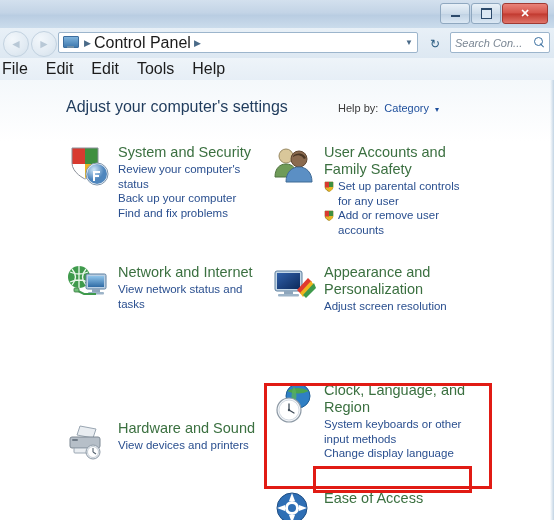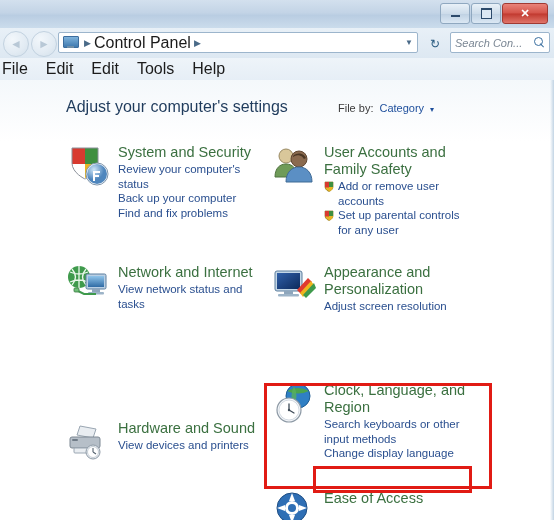--- a/index.html
+++ b/index.html
@@ -150,21 +150,21 @@
     <span class="menuitem">Help</span>
   </div>
 
   <div class="content">
 
     <div class="pagehead">
       <span class="pagetitle">Adjust your computer's settings</span>
     </div>
 
     <div class="viewby">
-      <span class="viewby-label">File by:</span>
+      <span class="viewby-label">Help by:</span>
       <span class="viewby-val">Category</span>
       <span class="viewby-caret">▾</span>
     </div>
 
     <div class="grid">
 
       <div class="cat" style="left:66px;top:12px;width:190px;">
         <span class="ic">
           <svg width="46" height="44" viewBox="0 0 46 44">
             <path d="M6 4 h26 v14 c0 10 -13 16 -13 16 s-13 -6 -13 -16 z" fill="#ffffff"></path>
@@ -206,31 +206,31 @@
         <span class="body">
           <div class="cathead">User Accounts and Family Safety</div>
           <div class="catlink ind">
             <svg class="shieldmini" viewBox="0 0 10 11">
               <path d="M1 1 h8 v5 c0 3 -4 4.5 -4 4.5 s-4 -1.5 -4 -4.5 z" fill="#e8b423" stroke="#8a7320" stroke-width="0.7"></path>
               <path d="M1 1 h4 v5.5 h-4 z" fill="#d83a30"></path>
               <path d="M5 1 h4 v5.5 h-4 z" fill="#3f8f3f"></path>
               <path d="M1 6 h4 c0 3 4 4.5 4 4.5 s-4 -1.5 -4 -4.5 z" fill="#3a6fc4"></path>
               <path d="M5 6 h4 c0 3 -4 4.5 -4 4.5 z" fill="#e8b423"></path>
             </svg>
-            <span>Add or remove user accounts</span>
+            <span>Set up parental controls for any user</span>
           </div>
           <div class="catlink ind">
             <svg class="shieldmini" viewBox="0 0 10 11">
               <path d="M1 1 h8 v5 c0 3 -4 4.5 -4 4.5 s-4 -1.5 -4 -4.5 z" fill="#e8b423" stroke="#8a7320" stroke-width="0.7"></path>
               <path d="M1 1 h4 v5.5 h-4 z" fill="#d83a30"></path>
               <path d="M5 1 h4 v5.5 h-4 z" fill="#3f8f3f"></path>
               <path d="M1 6 h4 c0 3 4 4.5 4 4.5 s-4 -1.5 -4 -4.5 z" fill="#3a6fc4"></path>
               <path d="M5 6 h4 c0 3 -4 4.5 -4 4.5 z" fill="#e8b423"></path>
             </svg>
-            <span>Set up parental controls for any user</span>
+            <span>Add or remove user accounts</span>
           </div>
         </span>
       </div>
 
       <div class="cat" style="left:66px;top:132px;width:190px;">
         <span class="ic">
           <svg width="46" height="44" viewBox="0 0 46 44">
             <circle cx="13" cy="13" r="11" fill="#3f9a4c"></circle>
             <path d="M4 8 q9 4 18 0 M4 18 q9 -4 18 0 M13 2 v22 M6 5 q7 8 0 16 M20 5 q-7 8 0 16" stroke="#eaf7ea" stroke-width="1.3" fill="none"></path>
             <rect x="20" y="10" width="20" height="15" rx="1.5" fill="#b9cfe4" stroke="#5d7f9e" stroke-width="1"></rect>
@@ -304,21 +304,21 @@
             <path d="M22 4 q-5 10 0 20 q5 -10 0 -20 z" fill="#57b05c" opacity="0.8"></path>
             <circle cx="26" cy="14" r="12" fill="none" stroke="#1d5c93" stroke-width="1"></circle>
             <circle cx="17" cy="28" r="12" fill="#f3f6f9" stroke="#8d99a5" stroke-width="1.2"></circle>
             <circle cx="17" cy="28" r="10" fill="#ffffff" stroke="#c3ccd5" stroke-width="0.7"></circle>
             <path d="M17 28 l0 -6 M17 28 l5 3" stroke="#3d4a57" stroke-width="1.3" stroke-linecap="round"></path>
             <circle cx="17" cy="28" r="1.2" fill="#3d4a57"></circle>
           </svg>
         </span>
         <span class="body">
           <div class="cathead">Clock, Language, and Region</div>
-          <div class="catlink">Search keyboards or other input methods</div>
+          <div class="catlink">System keyboards or other input methods</div>
           <div class="catlink">Change display language</div>
         </span>
       </div>
 
       <div class="cat" style="left:272px;top:358px;width:200px;">
         <span class="ic">
           <svg width="46" height="44" viewBox="0 0 46 44">
             <circle cx="20" cy="18" r="15" fill="#2f6fb5" stroke="#1d4d83" stroke-width="1"></circle>
             <circle cx="20" cy="18" r="7" fill="#ffffff"></circle>
             <path d="M20 3 l3 8 h-6 z" fill="#ffffff"></path>

